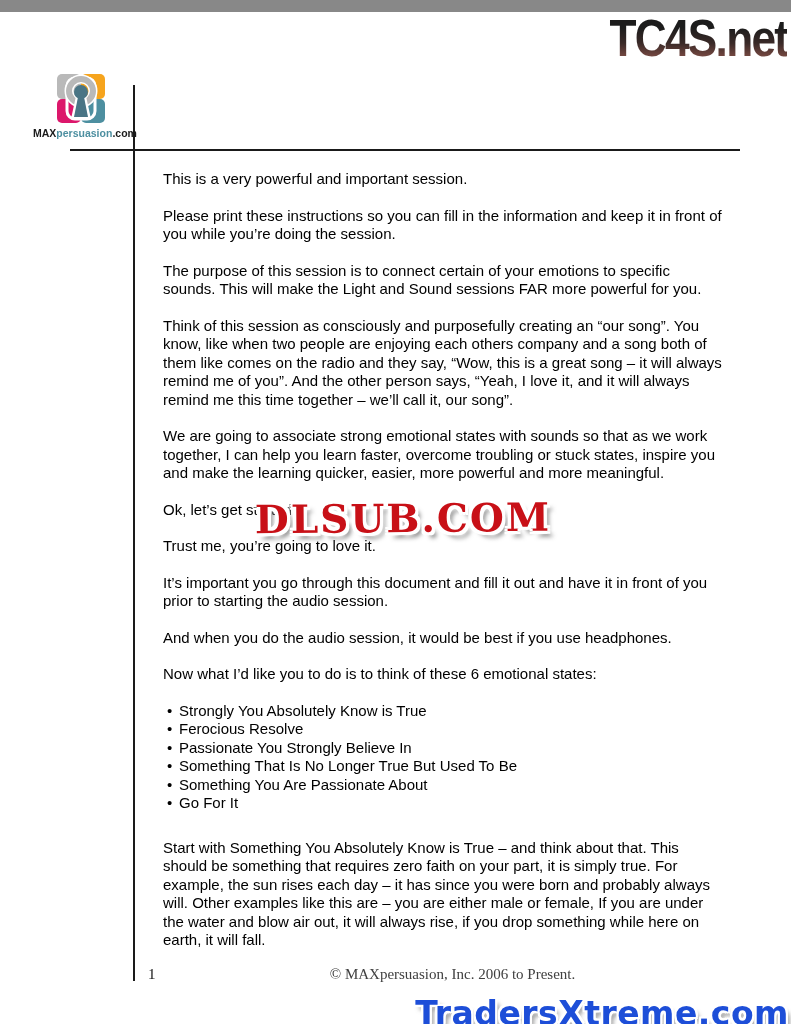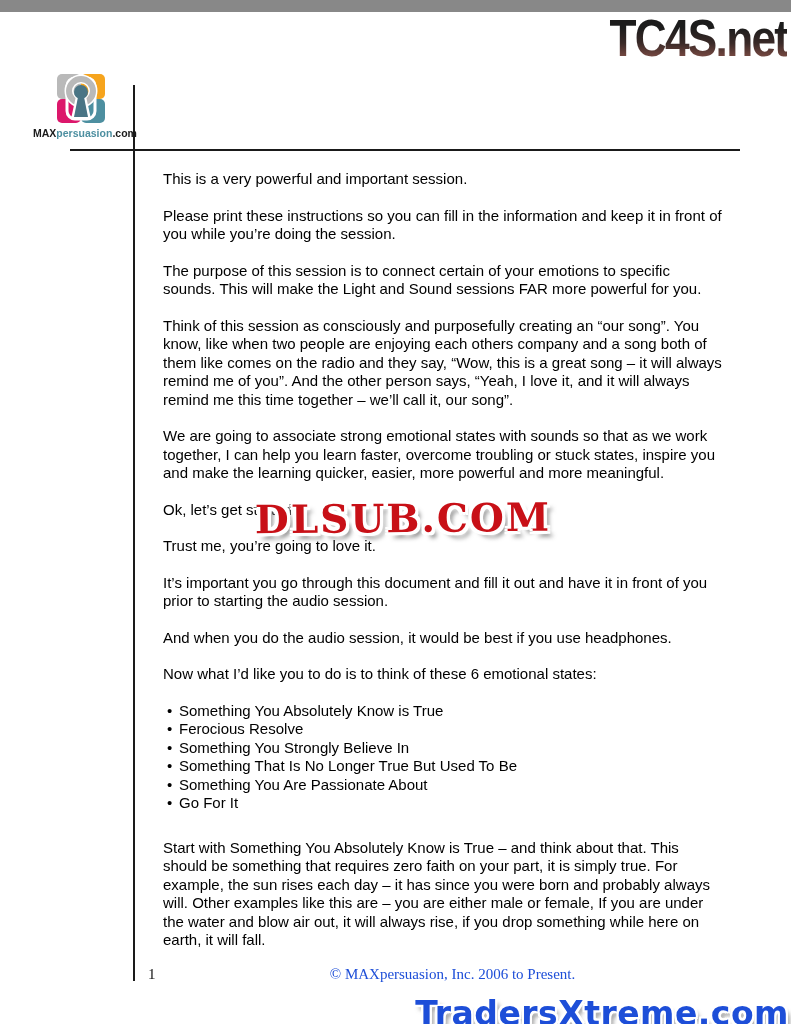--- a/index.html
+++ b/index.html
@@ -53,21 +53,21 @@
       5px 6px 4px rgba(60,60,60,0.55);
     transform:rotate(-0.5deg);
   }
   
   .page-num{
     position:absolute;left:148px;top:954px;
     font-family:"Liberation Serif",serif;font-size:15px;color:#111;
   }
   .copyright{
     position:absolute;left:114px;right:0;top:954px;text-align:center;
-    font-family:"Liberation Serif",serif;font-size:15px;color:#1d4ed8;
+    font-family:"Liberation Serif",serif;font-size:15px;color:#404040;
   }
   
   .traders{
     position:absolute;right:2px;bottom:6px;
     font-family:"DejaVu Sans","Liberation Sans",sans-serif;font-weight:bold;
     font-size:33px;line-height:1;letter-spacing:0.5px;color:#1d4ed8;
     text-shadow:
       -2px -2px 0 #fff,2px -2px 0 #fff,-2px 2px 0 #fff,2px 2px 0 #fff,
       0 -2px 0 #fff,0 2px 0 #fff,-2px 0 0 #fff,2px 0 0 #fff,
       0 0 4px #fff,
@@ -111,23 +111,23 @@
     <p>Please print these instructions so you can fill in the information and keep it in front of you while you’re doing the session.</p>
     <p>The purpose of this session is to connect certain of your emotions to specific sounds. This will make the Light and Sound sessions FAR more powerful for you.</p>
     <p>Think of this session as consciously and purposefully creating an “our song”. You know, like when two people are enjoying each others company and a song both of them like comes on the radio and they say, “Wow, this is a great song – it will always remind me of you”. And the other person says, “Yeah, I love it, and it will always remind me this time together – we’ll call it, our song”.</p>
     <p>We are going to associate strong emotional states with sounds so that as we work together, I can help you learn faster, overcome troubling or stuck states, inspire you and make the learning quicker, easier, more powerful and more meaningful.</p>
     <p>Ok, let’s get started.</p>
     <p>Trust me, you’re going to love it.</p>
     <p>It’s important you go through this document and fill it out and have it in front of you prior to starting the audio session.</p>
     <p>And when you do the audio session, it would be best if you use headphones.</p>
     <p>Now what I’d like you to do is to think of these 6 emotional states:</p>
     <ul>
-      <li>Something You Absolutely Know is True</li>
+      <li>Strongly You Absolutely Know is True</li>
       <li>Ferocious Resolve</li>
-      <li>Something You Strongly Believe In</li>
+      <li>Passionate You Strongly Believe In</li>
       <li>Something That Is No Longer True But Used To Be</li>
       <li>Something You Are Passionate About</li>
       <li>Go For It</li>
     </ul>
     <p>Start with Something You Absolutely Know is True – and think about that. This should be something that requires zero faith on your part, it is simply true. For example, the sun rises each day – it has since you were born and probably always will. Other examples like this are – you are either male or female, If you are under the water and blow air out, it will always rise, if you drop something while here on earth, it will fall.</p>
   </div>
 
   <div class="dlsub">DLSUB.COM</div>
 
   <div class="page-num">1</div>

